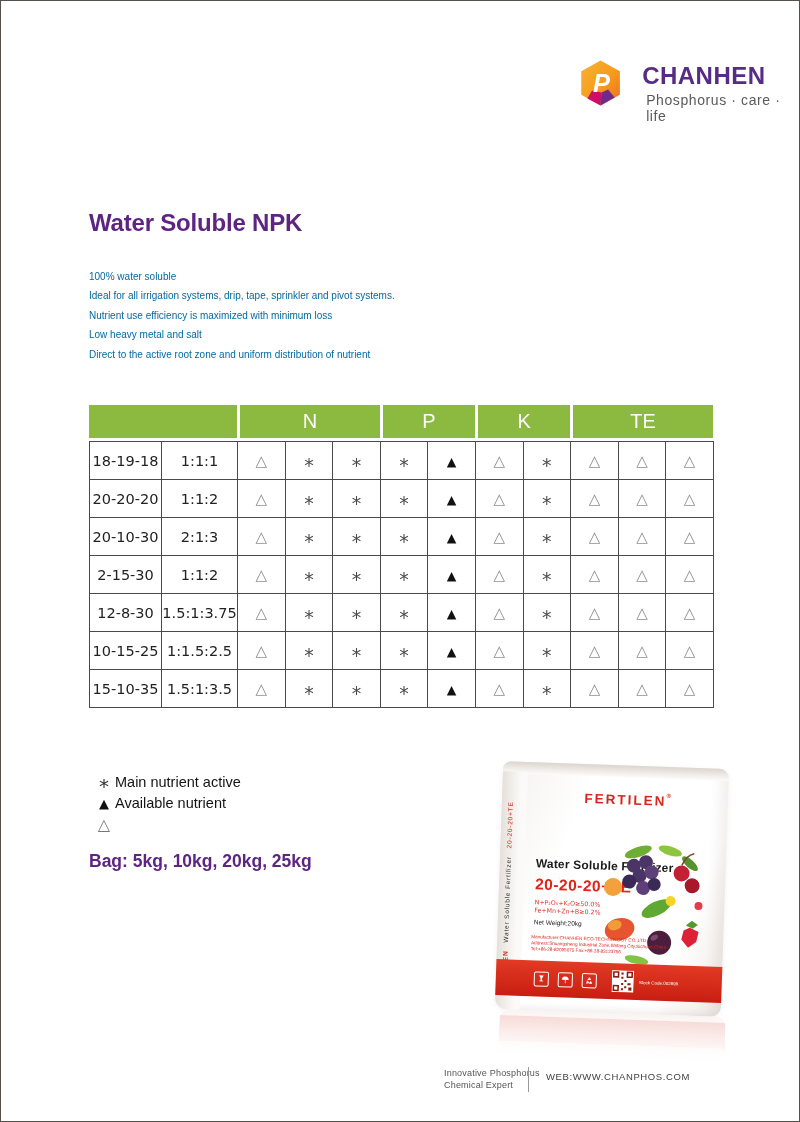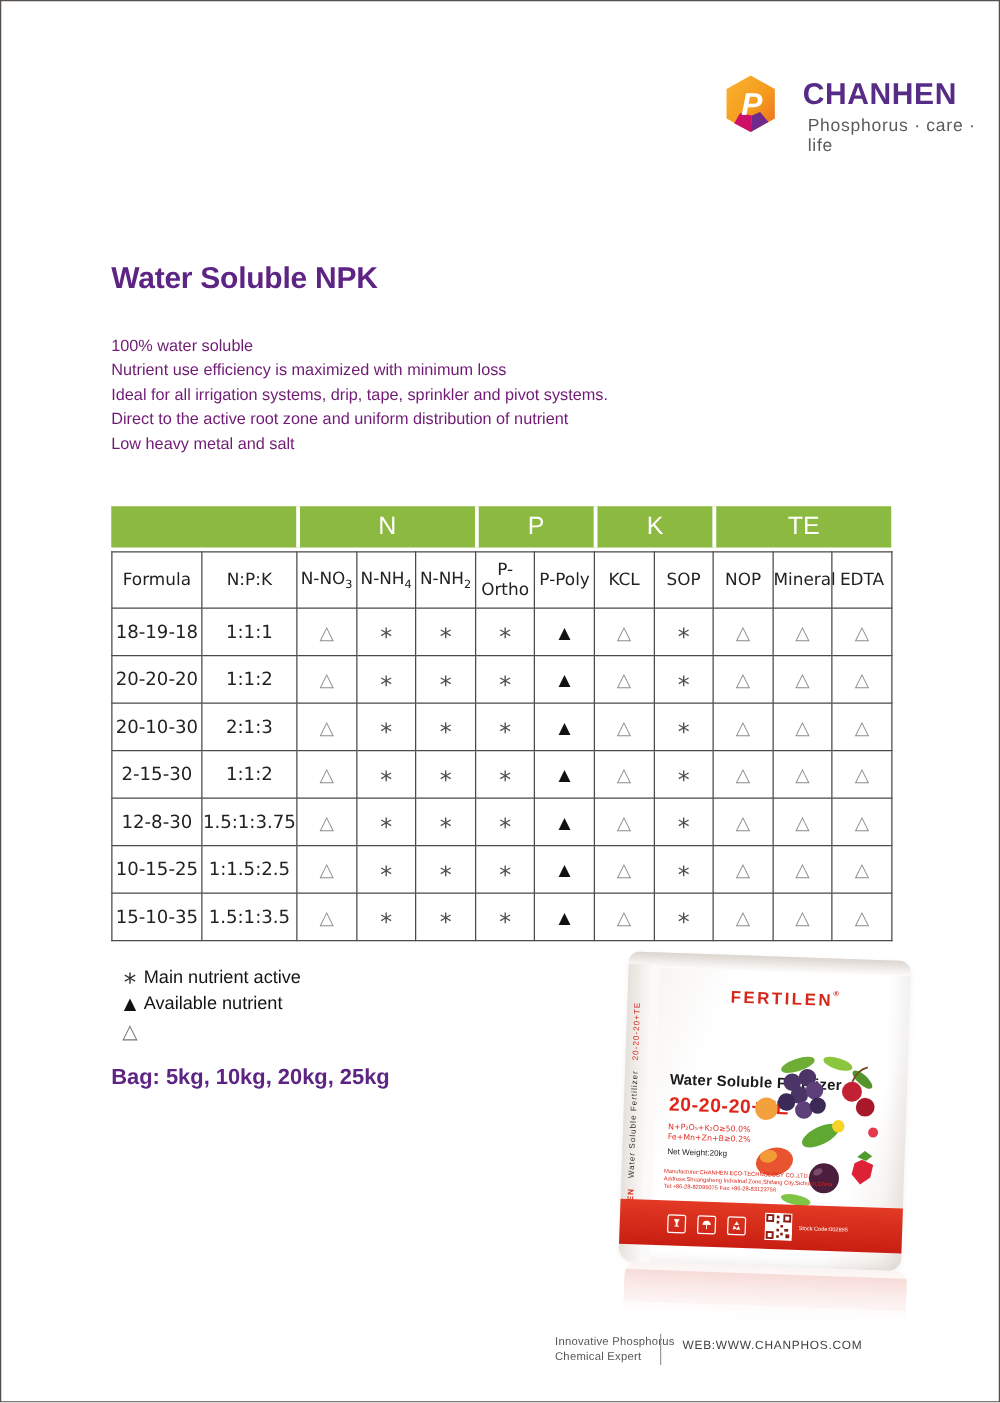--- a/index.html
+++ b/index.html
@@ -8,21 +8,21 @@
 
   
   .logo{position:absolute;left:576px;top:58px;display:flex;align-items:flex-start;}
   .hex{width:49px;height:48px;}
   .brandtext{margin-left:18px;}
   .brandname{font-size:24px;font-weight:bold;color:#572c86;letter-spacing:.5px;line-height:26px;margin-top:4px;}
   .brandtag{font-size:14px;color:#5a5a5a;letter-spacing:.6px;margin-top:3px;padding-left:4px;}
 
   
   .title{position:absolute;left:88px;top:208px;font-size:24px;font-weight:bold;color:#5e2484;letter-spacing:-.2px;}
-  .features{position:absolute;left:88px;top:266px;font-size:13px;color:#701a75;line-height:19.4px;}
+  .features{position:absolute;left:88px;top:266px;font-size:10px;color:#0369a1;line-height:19.4px;}
 
   
   .tblwrap{position:absolute;left:88px;top:404px;width:624px;}
   .ghead{display:flex;width:624px;height:33px;}
   .ghead .gcell{background:#8cb93f;color:#fff;font-size:20px;display:flex;align-items:center;justify-content:center;box-sizing:border-box;}
   .ghead .ggroup{border-left:3px solid #fff;}
   table.npk{border-collapse:collapse;table-layout:fixed;width:624px;margin-top:3px;font-family:"DejaVu Sans",sans-serif;}
   table.npk td{border:1px solid #4a4a4a;text-align:center;vertical-align:middle;padding:0;color:#222;background:#fff;}
   tr.headrow td{height:44px;font-size:13.5px;}
   tr.datarow td{height:37px;font-size:14.5px;}
@@ -95,24 +95,24 @@
     </svg>
     <div class="brandtext">
       <div class="brandname">CHANHEN</div>
       <div class="brandtag">Phosphorus · care · life</div>
     </div>
   </div>
 
   <div class="title">Water Soluble NPK</div>
   <div class="features">
       <div class="feature-line">100% water soluble</div>
+      <div class="feature-line">Ideal for all irrigation systems, drip, tape, sprinkler and pivot systems.</div>
       <div class="feature-line">Nutrient use efficiency is maximized with minimum loss</div>
-      <div class="feature-line">Ideal for all irrigation systems, drip, tape, sprinkler and pivot systems.</div>
+      <div class="feature-line">Low heavy metal and salt</div>
       <div class="feature-line">Direct to the active root zone and uniform distribution of nutrient</div>
-      <div class="feature-line">Low heavy metal and salt</div>
     </div>
 
   <div class="tblwrap">
     <div class="ghead">
         <div class="gcell" style="width: 148px;"></div>
         <div class="gcell ggroup" style="width: 142.8px;">N</div>
         <div class="gcell ggroup" style="width: 95.2px;">P</div>
         <div class="gcell ggroup" style="width: 95.2px;">K</div>
         <div class="gcell ggroup" style="width: 142.8px;">TE</div>
       </div>
@@ -125,34 +125,20 @@
           <col style="width: 47.6px;">
           <col style="width: 47.6px;">
           <col style="width: 47.6px;">
           <col style="width: 47.6px;">
           <col style="width: 47.6px;">
           <col style="width: 47.6px;">
           <col style="width: 47.6px;">
           <col style="width: 47.6px;">
         </colgroup>
       <tbody>
-          <tr class="headrow">
-            <td class="colhead">Formula</td>
-            <td class="colhead">N:P:K</td>
-            <td class="colhead">N-NO<sub>3</sub></td>
-            <td class="colhead">N-NH<sub>4</sub></td>
-            <td class="colhead">N-NH<sub>2</sub></td>
-            <td class="colhead">P-Ortho</td>
-            <td class="colhead">P-Poly</td>
-            <td class="colhead">KCL</td>
-            <td class="colhead">SOP</td>
-            <td class="colhead">NOP</td>
-            <td class="colhead">Mineral</td>
-            <td class="colhead">EDTA</td>
-          </tr>
           <tr class="datarow">
             <td class="fcell">18-19-18</td>
             <td class="fcell">1:1:1</td>
             <td><span class="sym-open">△</span></td>
             <td><span class="sym-star">*</span></td>
             <td><span class="sym-star">*</span></td>
             <td><span class="sym-star">*</span></td>
             <td><span class="sym-solid">▲</span></td>
             <td><span class="sym-open">△</span></td>
             <td><span class="sym-star">*</span></td>

